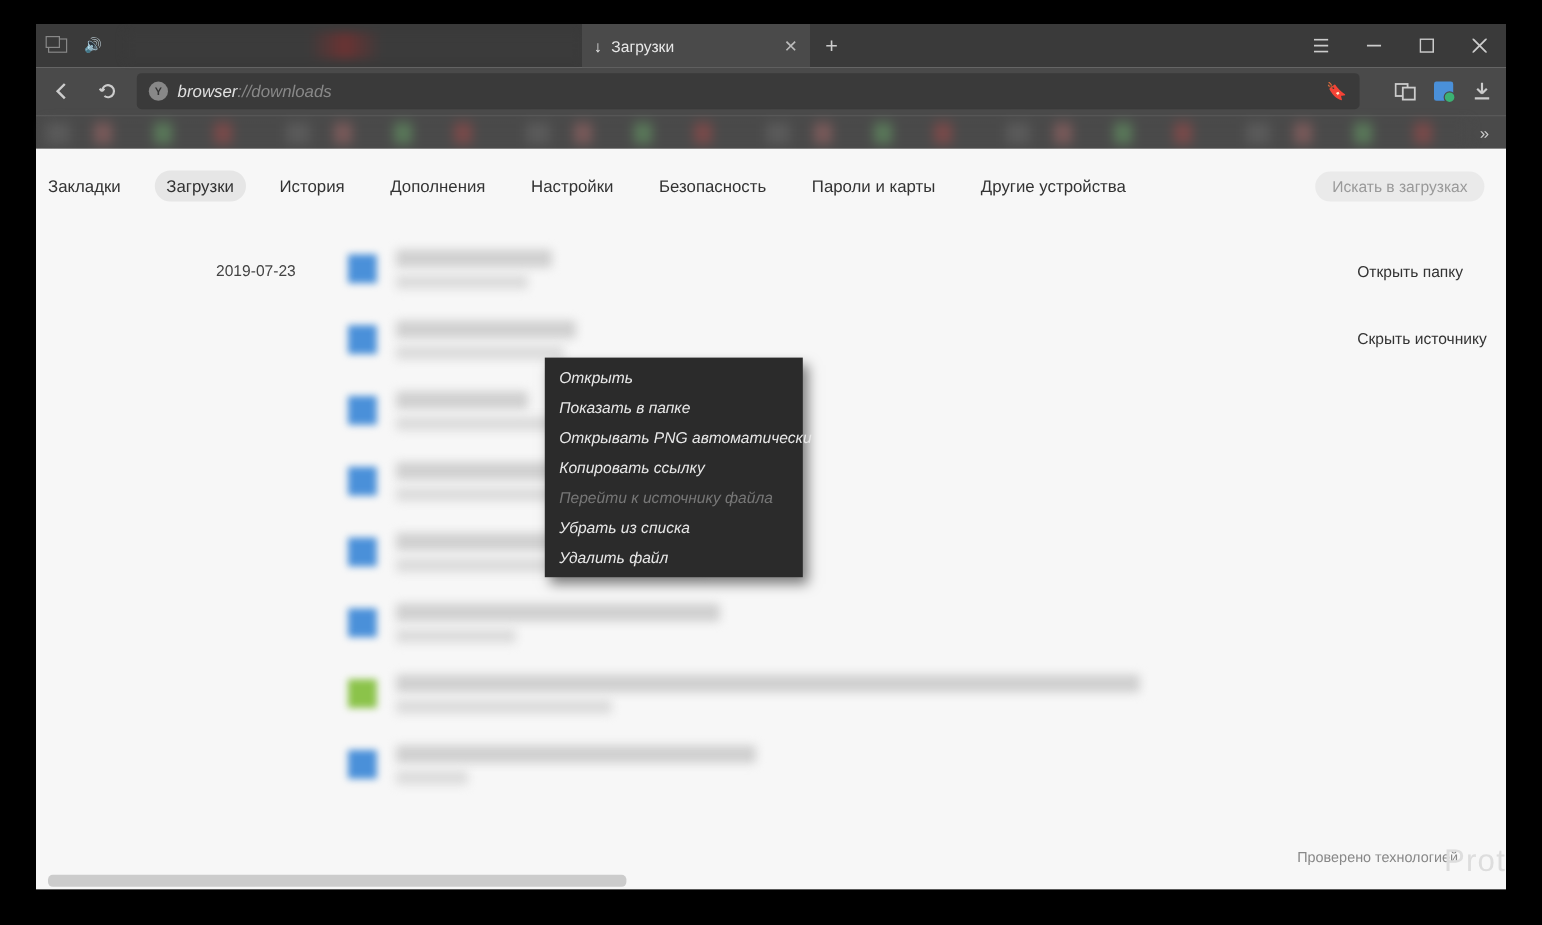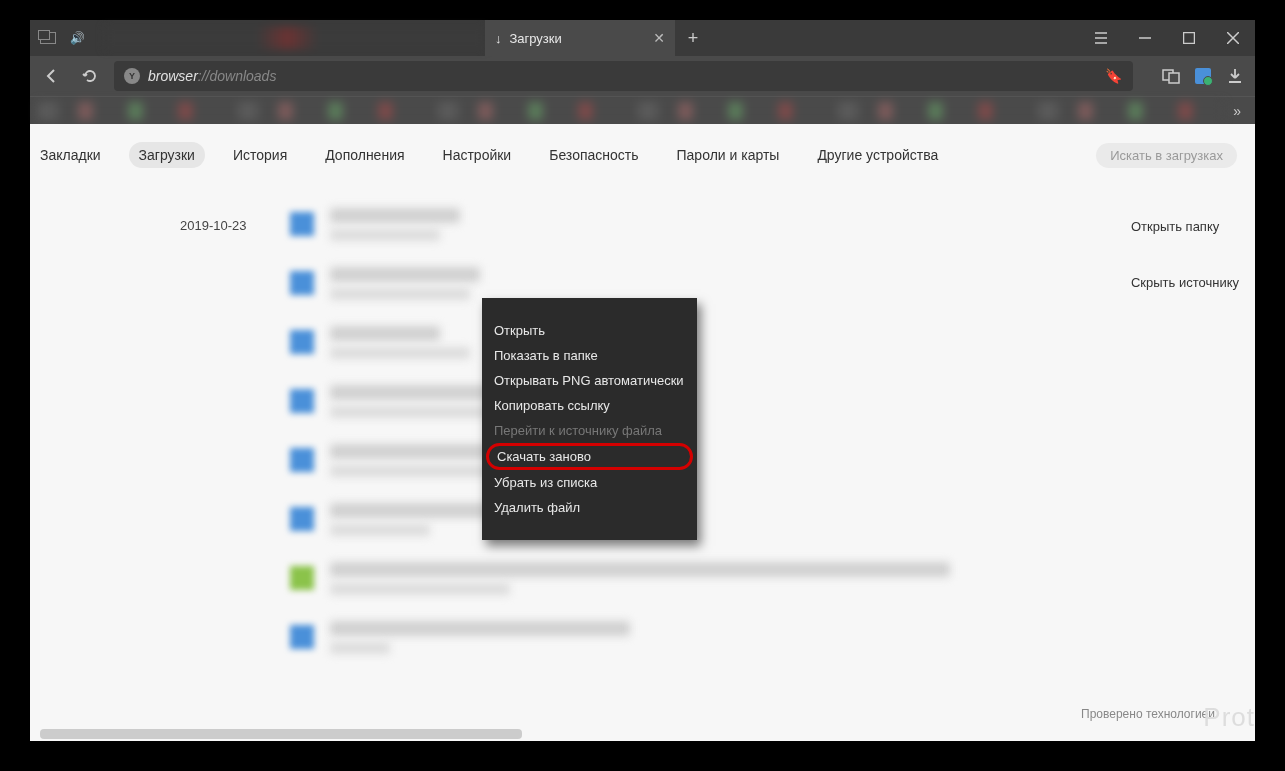--- a/index.html
+++ b/index.html
@@ -60,21 +60,21 @@
   .dl-icon.green { background: #8bc34a; }
   .dl-body { flex:1; }
   .dl-line1 { height: 15px; background: #d0d0d0; border-radius:2px; filter: blur(4px); margin-bottom:6px;}
   .dl-line2 { height: 12px; background: #dcdcdc; border-radius:2px; filter: blur(4px);}
   
   
   .side-links { position: absolute; right: 16px; top: 0px; font-size: 13px; color: #333; text-align: left; }
   .side-links div { margin-bottom: 4px; cursor: pointer; white-space: nowrap; margin-top: 41px;}
   
   
-  .ctx { position: absolute; top: 174px; left: 452px; width: 215px; background: #2b2b2b; box-shadow: 4px 6px 10px rgba(0,0,0,0.5); color: #e8e8e8; font-size: 13px; padding: 20px 0; z-index: 100; }
+  .ctx { position: absolute; top: 174px; left: 424px; width: 215px; background: #2b2b2b; box-shadow: 4px 6px 10px rgba(0,0,0,0.5); color: #e8e8e8; font-size: 13px; padding: 4px 0; z-index: 100; font-style: italic; }
   .ctx-item { padding: 5px 12px; cursor: pointer; white-space: nowrap; }
   .ctx-item.disabled { color: #777; cursor: default;}
   .ctx-item.highlighted { border: 3px solid #d40000; border-radius: 14px; margin: 0 4px; padding: 3px 8px; }
   
   
   .footer-text { position:absolute; right: 40px; bottom: 20px; font-size: 12px; color: #888; }
   .prot-logo { position:absolute; right: 0px; bottom: 8px; font-size: 26px; color:#ddd; font-weight:300; letter-spacing:1px;}
   .hscroll { position:absolute; left:10px; right:10px; bottom:2px; height:10px;}
   .hscroll-thumb { width:40%; height:100%; background:#ccc; border-radius:4px;}
 </style>
@@ -165,21 +165,21 @@
       <span class="menu-item">История</span>
       <span class="menu-item">Дополнения</span>
       <span class="menu-item">Настройки</span>
       <span class="menu-item">Безопасность</span>
       <span class="menu-item">Пароли и карты</span>
       <span class="menu-item">Другие устройства</span>
       <span class="search-box">Искать в загрузках</span>
     </div>
 
     <div class="main">
-      <div class="date-col">2019-10-23</div>
+      <div class="date-col">2019-07-23</div>
       <div class="list-col" id="dl-list">
           <div class="dl-item">
             <div class="dl-icon"></div>
             <div class="dl-body">
               <div class="dl-line1" style="width: 130px;"></div>
               <div class="dl-line2" style="width: 110px;"></div>
             </div>
           </div>
           <div class="dl-item">
             <div class="dl-icon"></div>
@@ -236,21 +236,20 @@
         <div>Скрыть источнику</div>
       </div>
     </div>
 
     <div class="ctx">
       <div class="ctx-item">Открыть</div>
       <div class="ctx-item">Показать в папке</div>
       <div class="ctx-item">Открывать PNG автоматически</div>
       <div class="ctx-item">Копировать ссылку</div>
       <div class="ctx-item disabled">Перейти к источнику файла</div>
-      <div class="ctx-item highlighted">Скачать заново</div>
       <div class="ctx-item">Убрать из списка</div>
       <div class="ctx-item">Удалить файл</div>
     </div>
 
     <div class="footer-text">Проверено технологией</div>
     <div class="prot-logo">Prot</div>
     <div class="hscroll">
         <div class="hscroll-thumb"></div>
       </div>
   </div>

